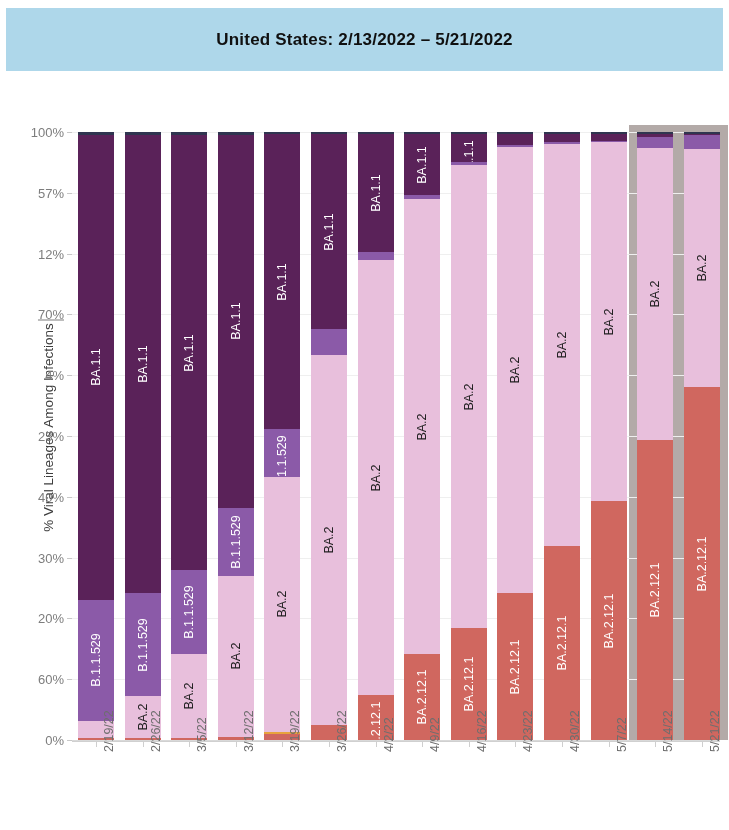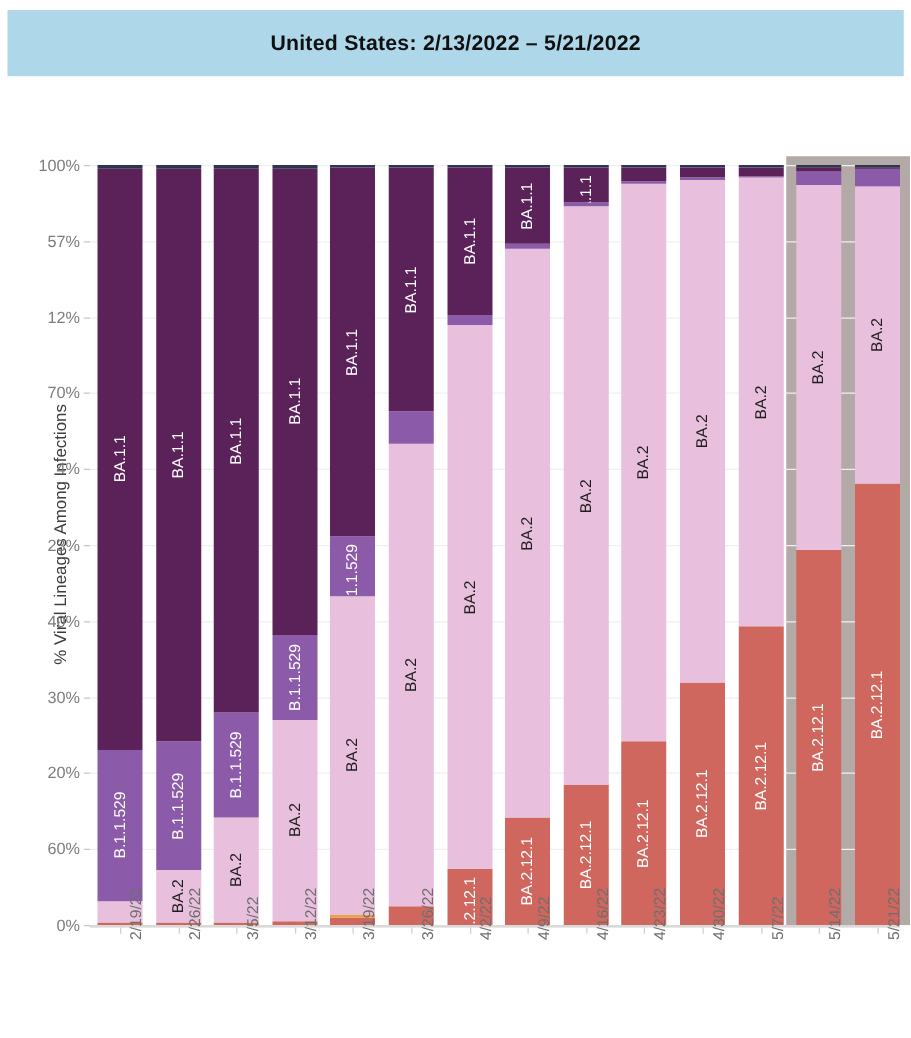--- a/index.html
+++ b/index.html
@@ -7,21 +7,21 @@
     width:729px;height:830px;
     background:#ffffff;
     font-family:"Liberation Sans",sans-serif;
     overflow:hidden;
     position:relative;
   }
   #app{position:relative;width:729px;height:830px;}
 
   
   .title-banner{
-    position:absolute;left:6px;top:8px;width:717px;height:53px;
+    position:absolute;left:6px;top:8px;width:717px;height:63px;
     background:#aed7ea;
     display:flex;align-items:center;justify-content:center;
   }
   .title-banner .title-text{
     font-size:17px;font-weight:bold;color:#101010;letter-spacing:.2px;
   }
 
   
   .nowcast-tag{
     position:absolute;left:624px;top:83px;width:93px;height:31px;
@@ -121,21 +121,21 @@
       <div class="gridline" style="top: 132px;"></div>
       <div class="tickmark" style="top: 132px;"></div>
       <div class="y-ticks">
         <div class="y-tick" style="top: 740px;">0%</div>
         <div class="y-tick" style="top: 679.2px;">60%</div>
         <div class="y-tick" style="top: 618.4px;">20%</div>
         <div class="y-tick" style="top: 557.6px;">30%</div>
         <div class="y-tick" style="top: 496.8px;">40%</div>
         <div class="y-tick" style="top: 436px;">23%</div>
         <div class="y-tick" style="top: 375.2px;">4%</div>
-        <div class="y-tick" style="top: 314.4px;">70%</div>
+        <div class="y-tick" style="top: 314.4px; text-decoration: underline;">70%</div>
         <div class="y-tick" style="top: 253.6px;">12%</div>
         <div class="y-tick" style="top: 192.8px;">57%</div>
         <div class="y-tick" style="top: 132px;">100%</div>
       </div>
       <div class="bar" style="left: 78px; width: 36px; top: 132px; height: 608px;">
         <div class="seg" style="background: rgb(208, 103, 95); height: 1.824px; bottom: 0px;"></div>
         <div class="seg" style="background: rgb(232, 191, 220); height: 17.632px; bottom: 1.824px;"></div>
         <div class="seg" style="background: rgb(139, 90, 168); height: 120.992px; bottom: 19.456px;">
           <span class="seg-label lbl-light">B.1.1.529</span>
         </div>

